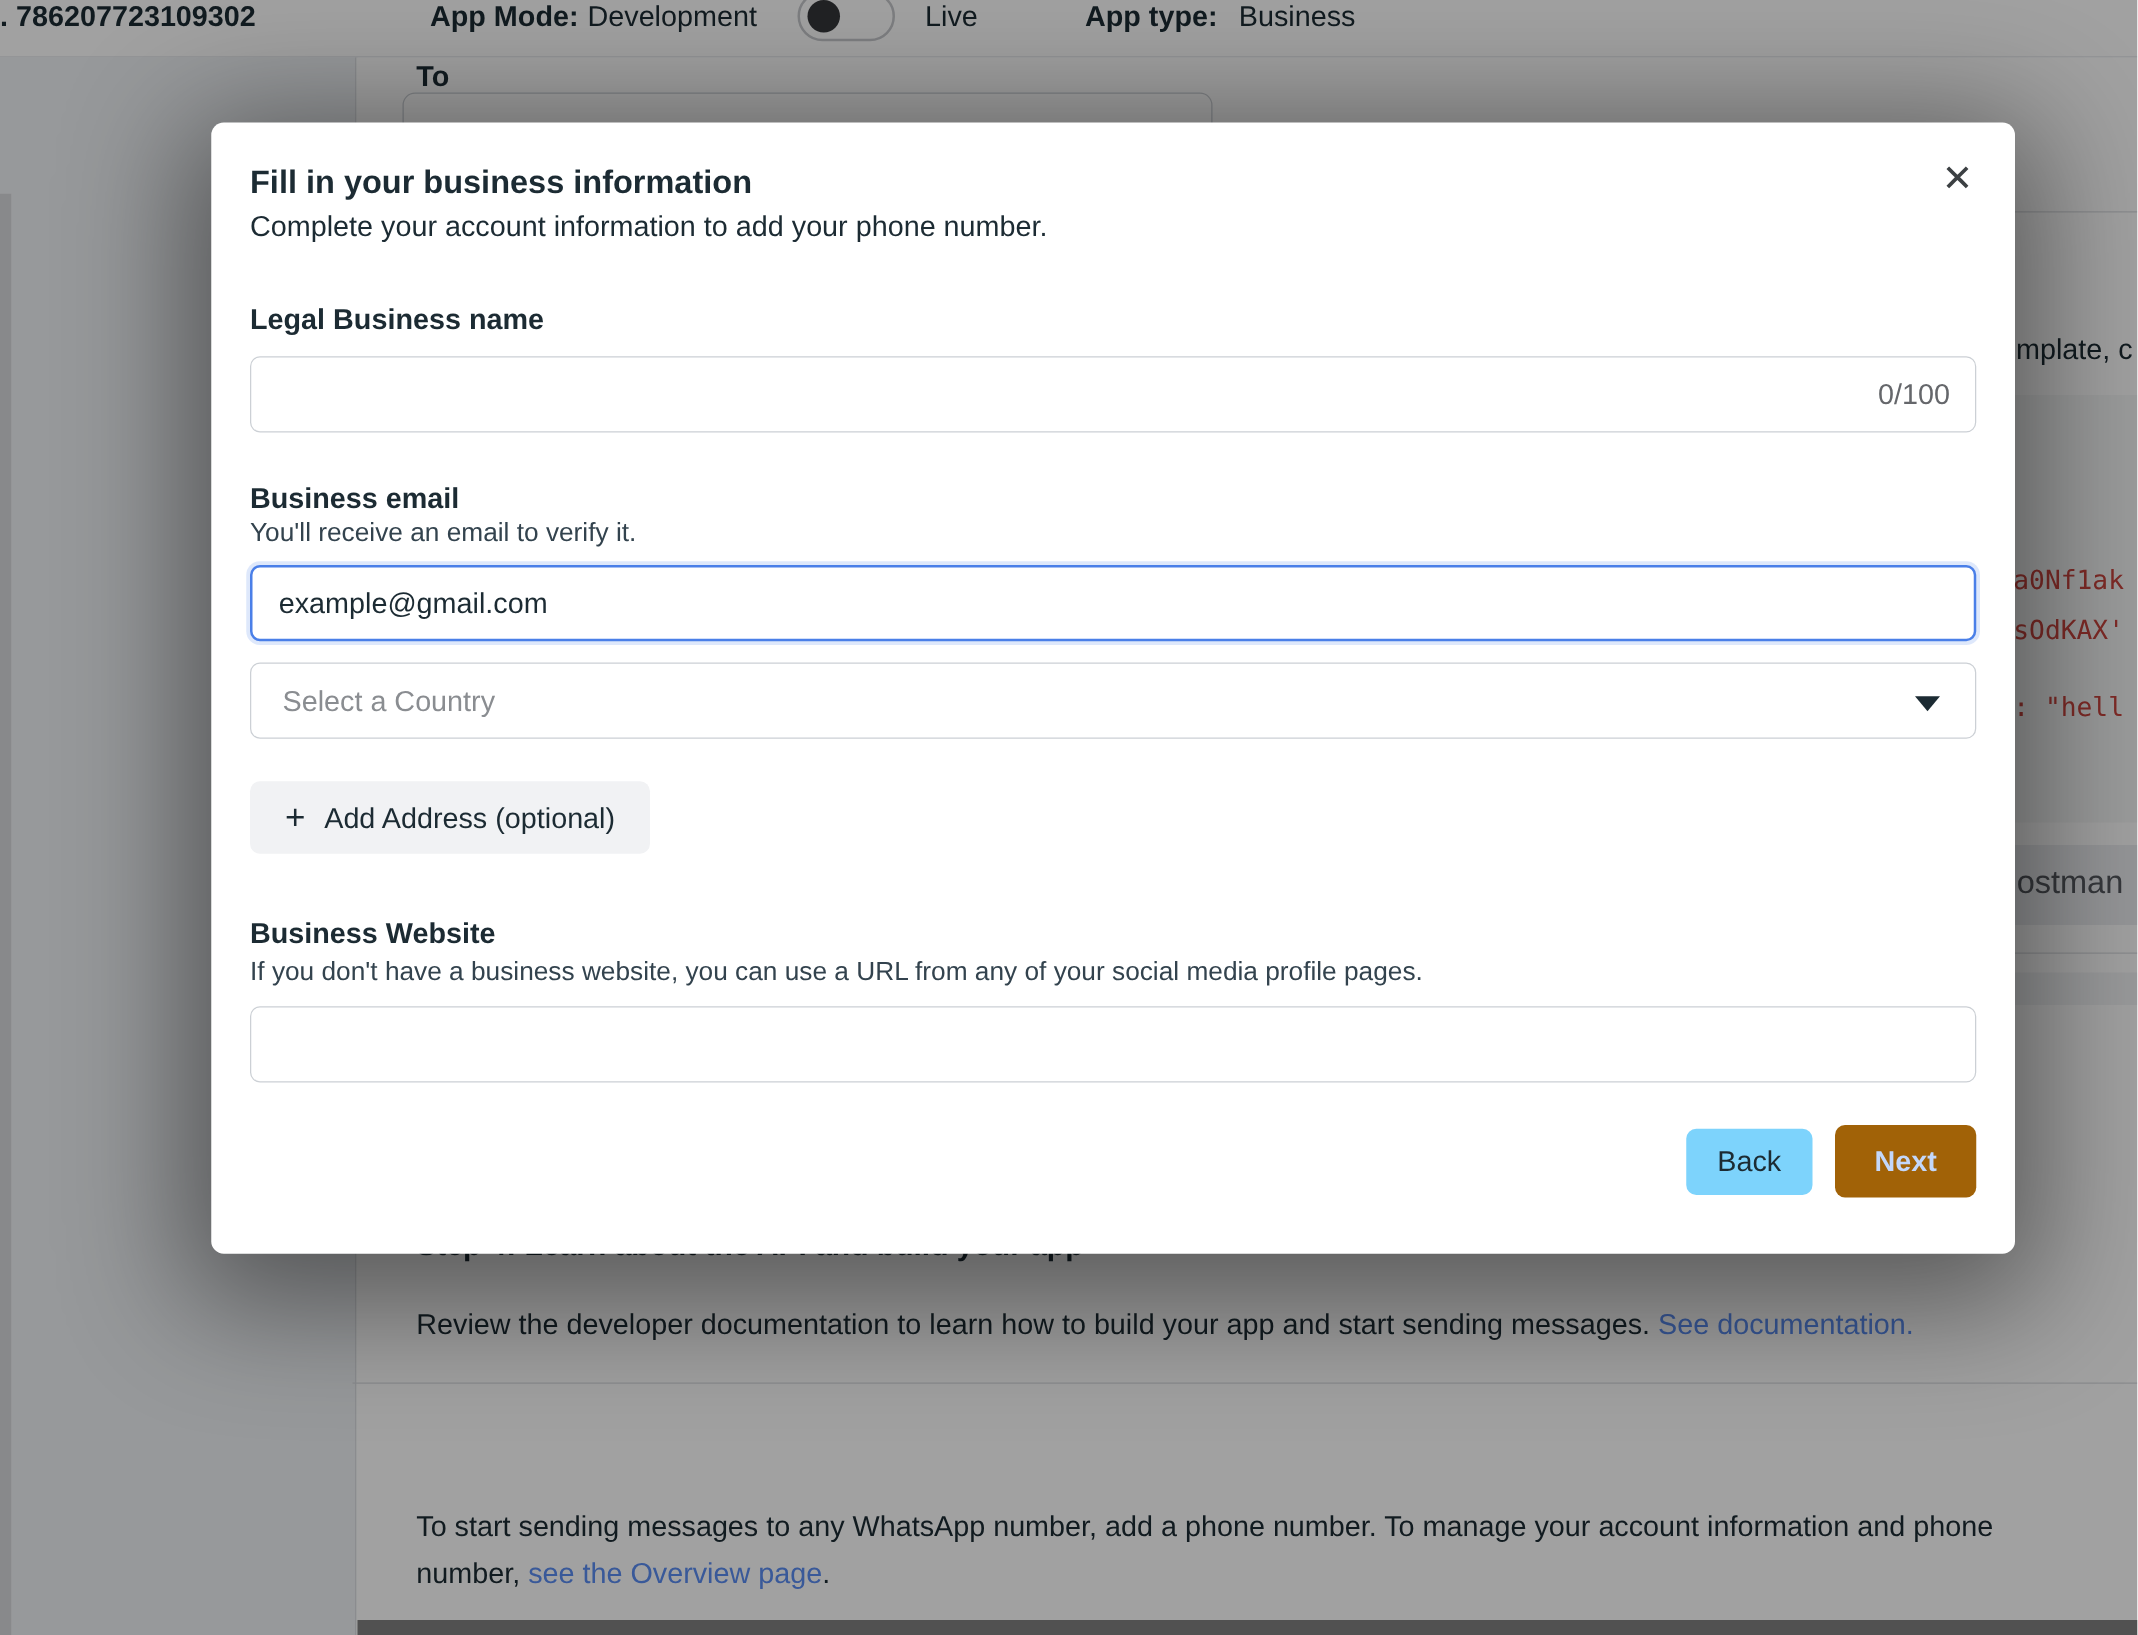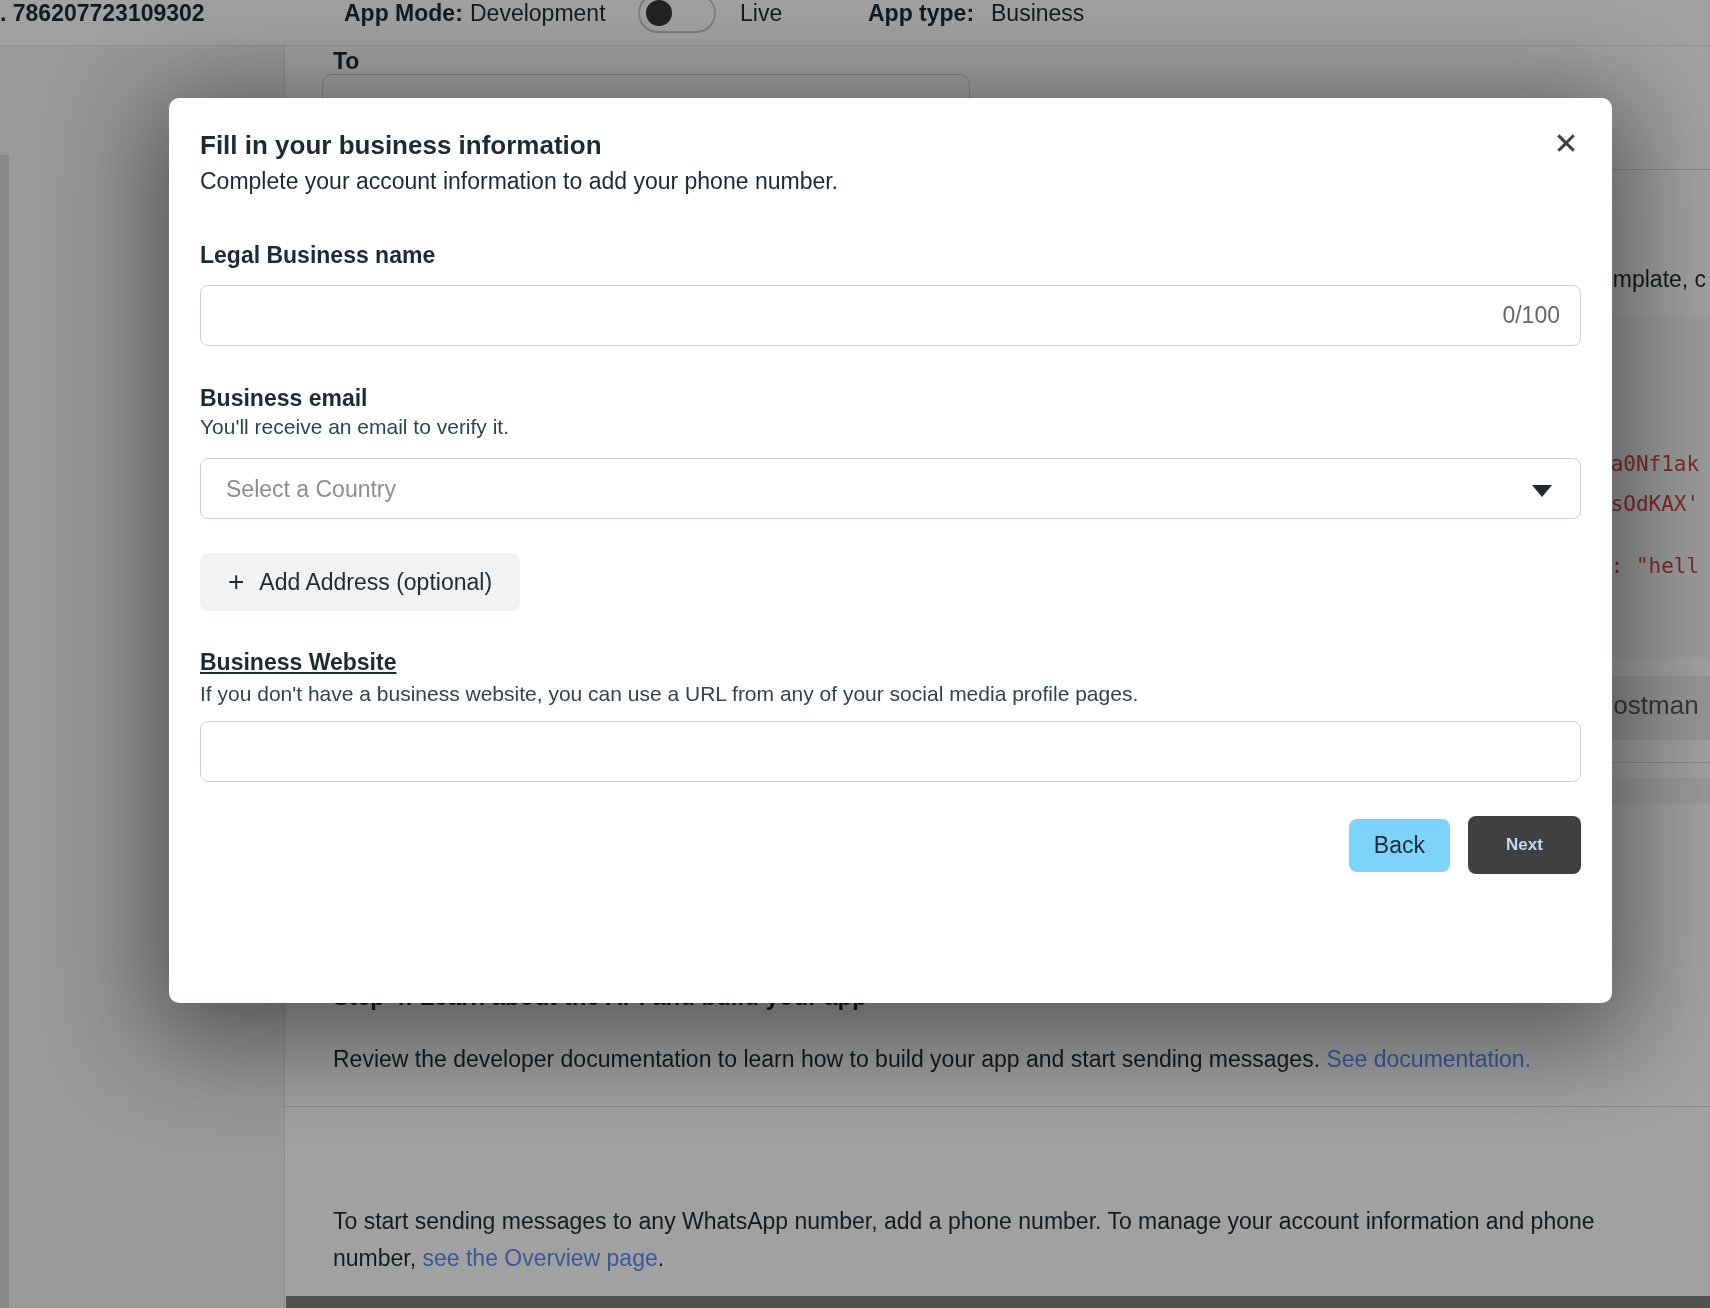--- a/index.html
+++ b/index.html
@@ -88,31 +88,31 @@
   .select-placeholder { position:absolute; left:25px; top:0; line-height:61px; font-size:23px; color:#8a8d91; }
   .chevron { position:absolute; right:28px; top:26px; width:0; height:0;
              border-left:10px solid transparent; border-right:10px solid transparent;
              border-top:12px solid #1c2b33; }
 
   .add-address { margin-top:34px; display:inline-flex; align-items:center; gap:15px; height:58px;
                  padding:0 28px; background:#f1f2f4; border:none; border-radius:8px; cursor:pointer;
                  font-size:23px; color:#1c2b33; font-family:"Liberation Sans","DejaVu Sans",sans-serif; }
   .plus-glyph { font-size:28px; font-weight:400; color:#1c2b33; line-height:1; }
 
-  .lbl-website { margin-top:36px; display:block;text-decoration:underline; }
+  .lbl-website { margin-top:48px; display:block; }
   .website-helper { margin-top:3px; }
   .website-wrap { margin-top:13px; }
   .plain-input { padding-right:21px; }
 
   .modal-footer { display:flex; justify-content:flex-end; align-items:center; gap:18px; margin-top:34px; }
   .btn-back { height:53px; padding:0 25px; background:#7dd3fc; color:#1c2b33; border:none;
               border-radius:8px; font-size:23px; cursor:pointer;
               font-family:"Liberation Sans","DejaVu Sans",sans-serif; }
-  .btn-next { height:58px; min-width:113px; padding:0 26px; background:#404040; color:#c3d7fa;
-              border:none; border-radius:8px; font-size:17px; font-weight:600; cursor:default;
+  .btn-next { height:58px; min-width:113px; padding:0 26px; background:#a16207; color:#c3d7fa;
+              border:none; border-radius:8px; font-size:23px; font-weight:600; cursor:default;
               font-family:"Liberation Sans","DejaVu Sans",sans-serif; }
 </style>
 </head>
 <body>
 
 <div id="stage">
 
   <div class="topbar">
     <span class="txt bold" style="left:0px;">. 786207723109302</span>
     <span class="txt bold" style="left:344px;">App Mode:</span>
@@ -164,20 +164,23 @@
     <div class="modal-subtitle">Complete your account information to add your phone number.</div>
 
     <div class="field-label lbl-legal">Legal Business name</div>
     <div class="input-wrap">
       <input class="text-input" type="text" value="" style="">
       <span class="char-counter">0/100</span>
     </div>
 
     <div class="field-label lbl-email">Business email</div>
     <div class="field-helper">You'll receive an email to verify it.</div>
+    <div class="input-wrap email-wrap">
+      <input class="text-input input-focused" type="text" value="example@gmail.com" style="">
+    </div>
 
     <div class="select-box">
       <span class="select-placeholder">Select a Country</span>
       <span class="chevron"></span>
     </div>
 
     <button class="add-address">
       <span class="plus-glyph">+</span>
       <span>Add Address (optional)</span>
     </button>

